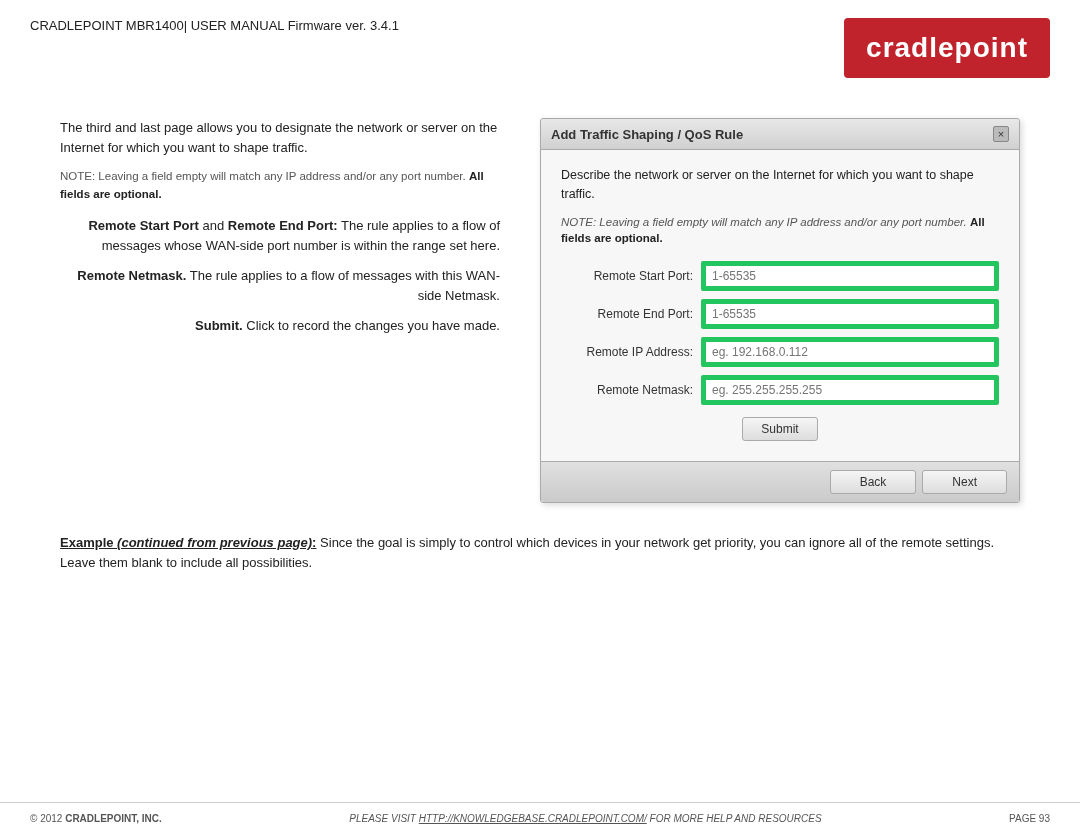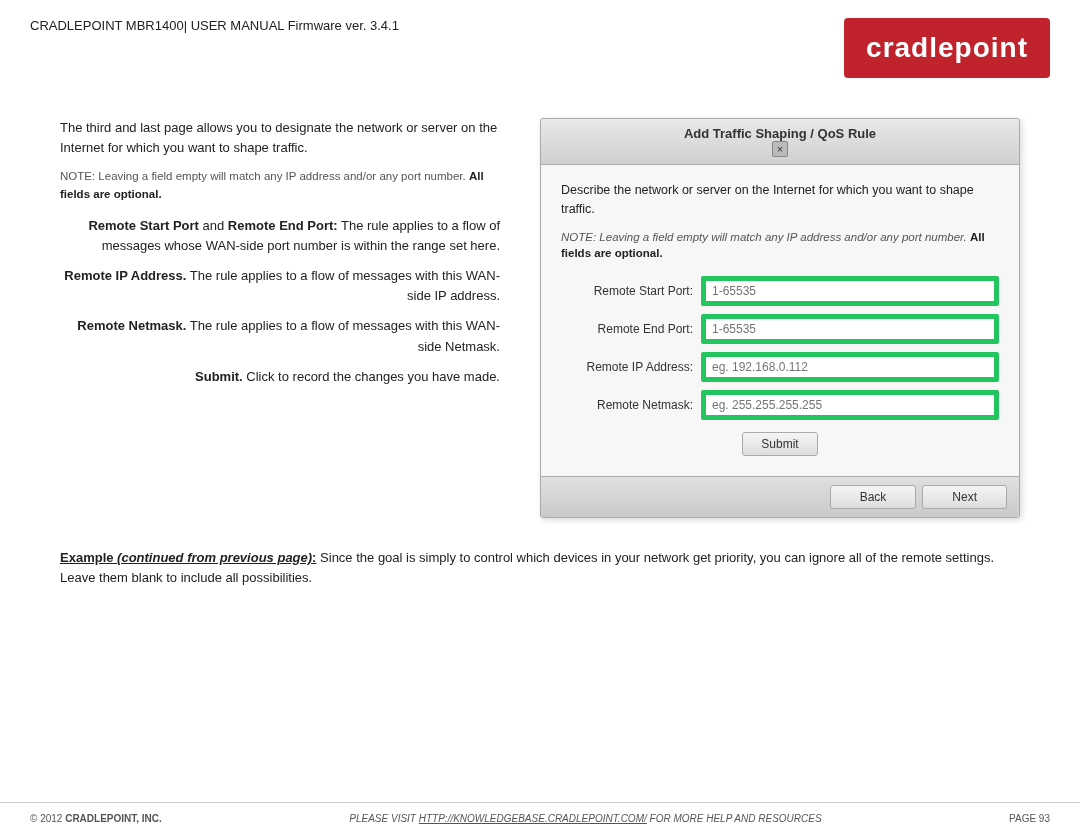--- a/index.html
+++ b/index.html
@@ -84,21 +84,20 @@
       flex-shrink: 0;
     }
     .dialog-titlebar {
       background: linear-gradient(to bottom, #e8e8e8, #d0d0d0);
       border-bottom: 1px solid #aaa;
       padding: 7px 10px;
       display: flex;
       justify-content: space-between;
       align-items: center;
       border-radius: 3px 3px 0 0;
-      flex-direction: column;
     }
     .dialog-title {
       font-size: 13px;
       font-weight: bold;
       color: #333;
     }
     .dialog-close {
       width: 16px;
       height: 16px;
       background: #bbb;
@@ -251,23 +250,20 @@
 
   <div class="left-col">
     <p>The third and last page allows you to designate the network or server on the Internet for which you want to shape traffic.</p>
     <p class="note-text">
       <span>NOTE: Leaving a field empty will match any IP address and/or any port number. </span><b>All fields are optional.</b>
     </p>
     <div class="section-item">
       <b>Remote Start Port</b><span> and </span><b>Remote End Port:</b><span> The rule applies to a flow of messages whose WAN-side port number is within the range set here.</span>
     </div>
     <div class="section-item">
-      <b>Remote IP Address.</b><span> The rule applies to a flow of messages with this WAN-side IP address.</span>
-    </div>
-    <div class="section-item">
       <b>Remote Netmask.</b><span> The rule applies to a flow of messages with this WAN-side Netmask.</span>
     </div>
     <div class="section-item">
       <b>Submit.</b><span> Click to record the changes you have made.</span>
     </div>
   </div>
 
   <div class="dialog-box">
     <div class="dialog-titlebar">
       <span class="dialog-title">Add Traffic Shaping / QoS Rule</span>

